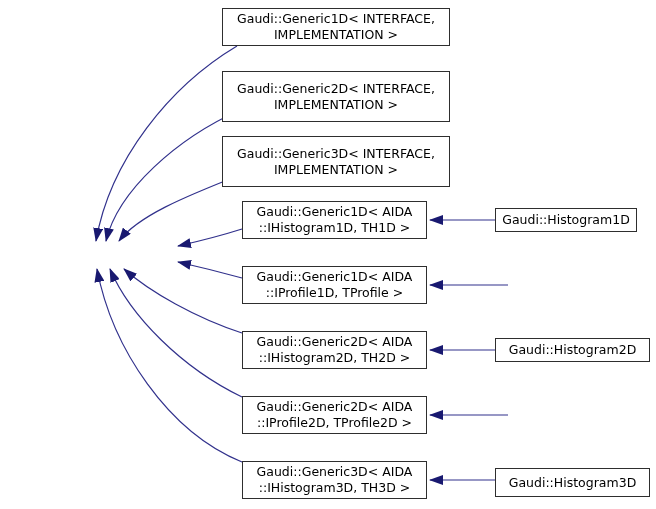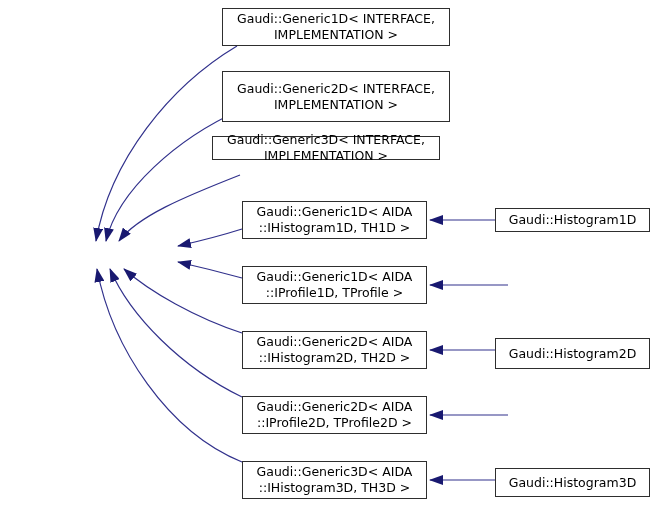--- a/index.html
+++ b/index.html
@@ -64,39 +64,39 @@
     <path class="edge" d="M495,480 L430,480"></path>
   </svg>
 
 
   <div class="node" style="left:222px;top:8px;width:228px;height:38px">Gaudi::Generic1D&lt; INTERFACE,
 IMPLEMENTATION &gt;</div>
 
   <div class="node" style="left:222px;top:71px;width:228px;height:51px">Gaudi::Generic2D&lt; INTERFACE,
 IMPLEMENTATION &gt;</div>
 
-  <div class="node" style="left:212px;top:136px;width:228px;height:24px">Gaudi::Generic3D&lt; INTERFACE,
+  <div class="node" style="left:222px;top:136px;width:228px;height:51px">Gaudi::Generic3D&lt; INTERFACE,
 IMPLEMENTATION &gt;</div>
 
   <div class="node" style="left:242px;top:201px;width:185px;height:38px">Gaudi::Generic1D&lt; AIDA
 ::IHistogram1D, TH1D &gt;</div>
 
   <div class="node" style="left:242px;top:266px;width:185px;height:38px">Gaudi::Generic1D&lt; AIDA
 ::IProfile1D, TProfile &gt;</div>
 
   <div class="node" style="left:242px;top:331px;width:185px;height:38px">Gaudi::Generic2D&lt; AIDA
 ::IHistogram2D, TH2D &gt;</div>
 
   <div class="node" style="left:242px;top:396px;width:185px;height:38px">Gaudi::Generic2D&lt; AIDA
 ::IProfile2D, TProfile2D &gt;</div>
 
   <div class="node" style="left:242px;top:461px;width:185px;height:38px">Gaudi::Generic3D&lt; AIDA
 ::IHistogram3D, TH3D &gt;</div>
 
-  <div class="node" style="left:495px;top:208px;width:155px;height:24px">Gaudi::Histogram1D</div>
+  <div class="node" style="left:495px;top:208px;width:142px;height:24px">Gaudi::Histogram1D</div>
 
 
-  <div class="node" style="left:495px;top:338px;width:155px;height:31px">Gaudi::Histogram2D</div>
+  <div class="node" style="left:495px;top:338px;width:155px;height:24px">Gaudi::Histogram2D</div>
 
 
   <div class="node" style="left:495px;top:468px;width:155px;height:29px">Gaudi::Histogram3D</div>
 
 </div>
 
 </body></html>

